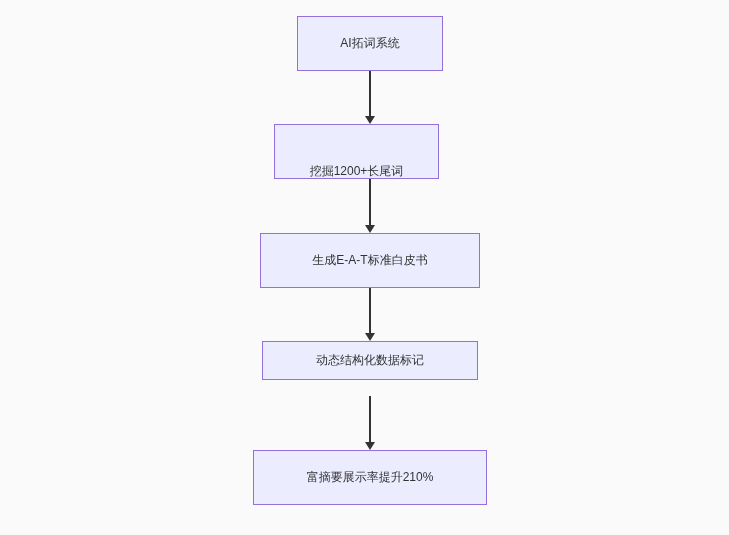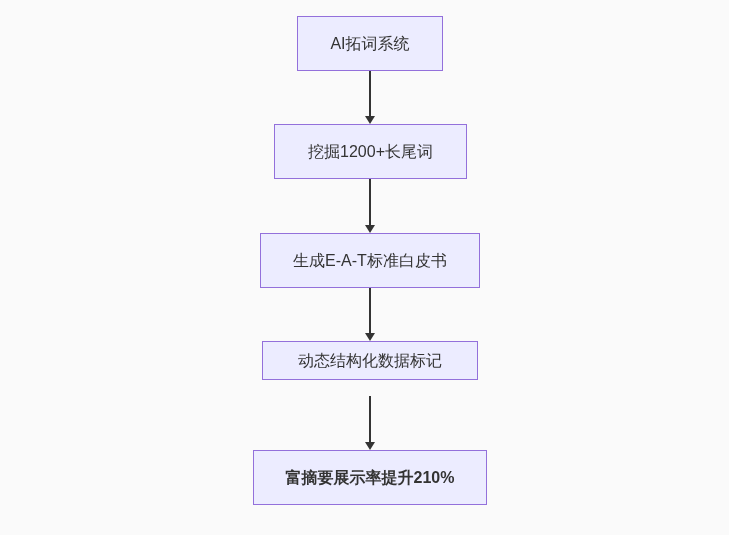--- a/index.html
+++ b/index.html
@@ -15,33 +15,33 @@
     height: 535px;
     background: var(--page-bg, #fafafa);
     overflow: hidden;
   }
   .flow-node {
     position: absolute;
     box-sizing: border-box;
     background: var(--node-fill, #ECECFF);
     border: 1px solid var(--node-border, #9370DB);
     color: var(--node-text, #333333);
-    font-size: 16px;
+    font-size: 12px;
     display: flex;
     align-items: center;
     justify-content: center;
     text-align: center;
     line-height: 1.2;
     white-space: nowrap;
   }
   .n1 { left: 297px; top: 16px;  width: 146px; height: 55px; }
-  .n2 { left: 274px; top: 124px; width: 193px; height: 55px; }
+  .n2 { left: 274px; top: 124px; width: 165px; height: 55px; align-items: flex-end; }
   .n3 { left: 260px; top: 233px; width: 220px; height: 55px; }
   .n4 { left: 262px; top: 341px; width: 216px; height: 39px; }
-  .n5 { left: 253px; top: 450px; width: 234px; height: 55px; font-weight: bold; }
+  .n5 { left: 253px; top: 450px; width: 234px; height: 55px; }
 
   .flow-arrow {
     position: absolute;
     left: 364px;           
     width: 12px;
     display: flex;
     flex-direction: column;
     align-items: center;
   }
   .a1 { top: 71px;  height: 53px; }

